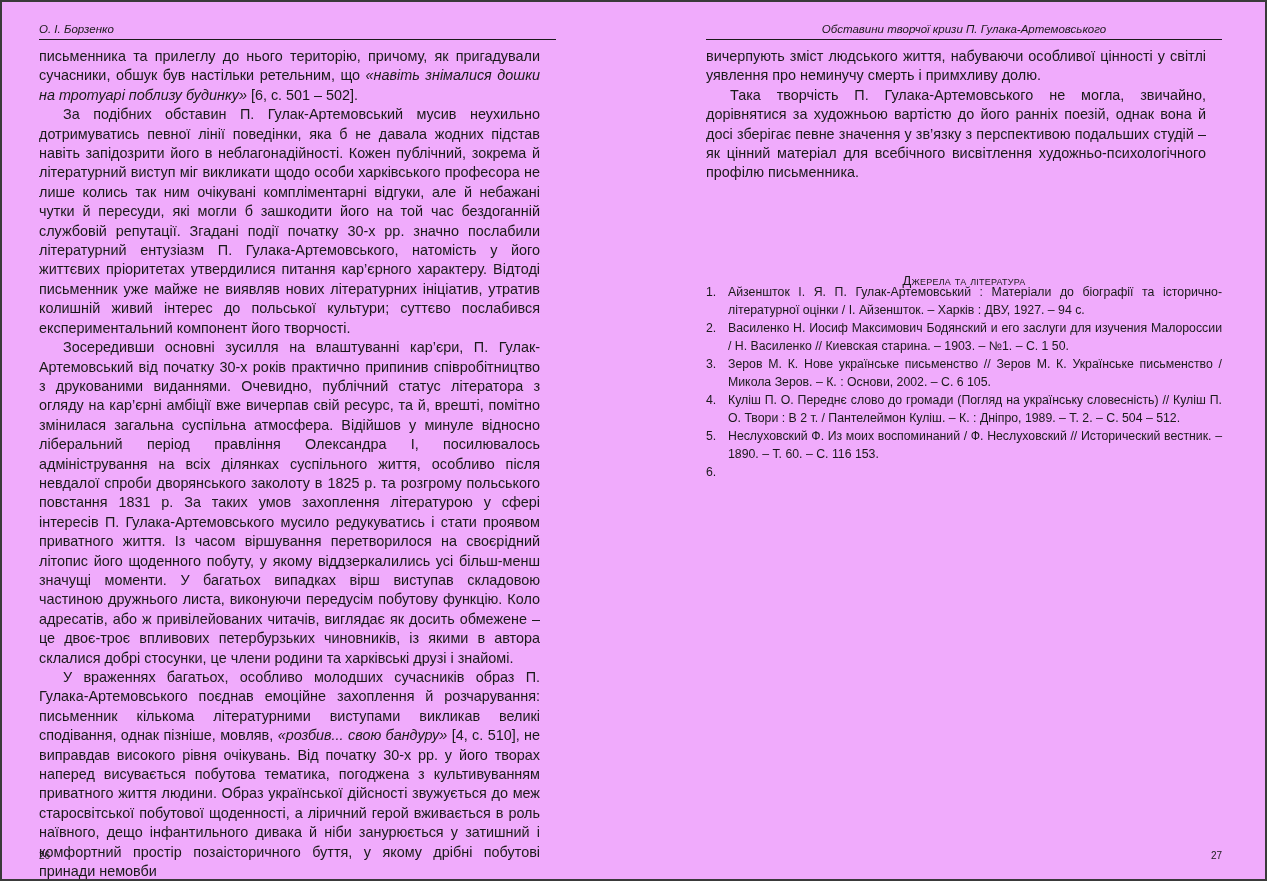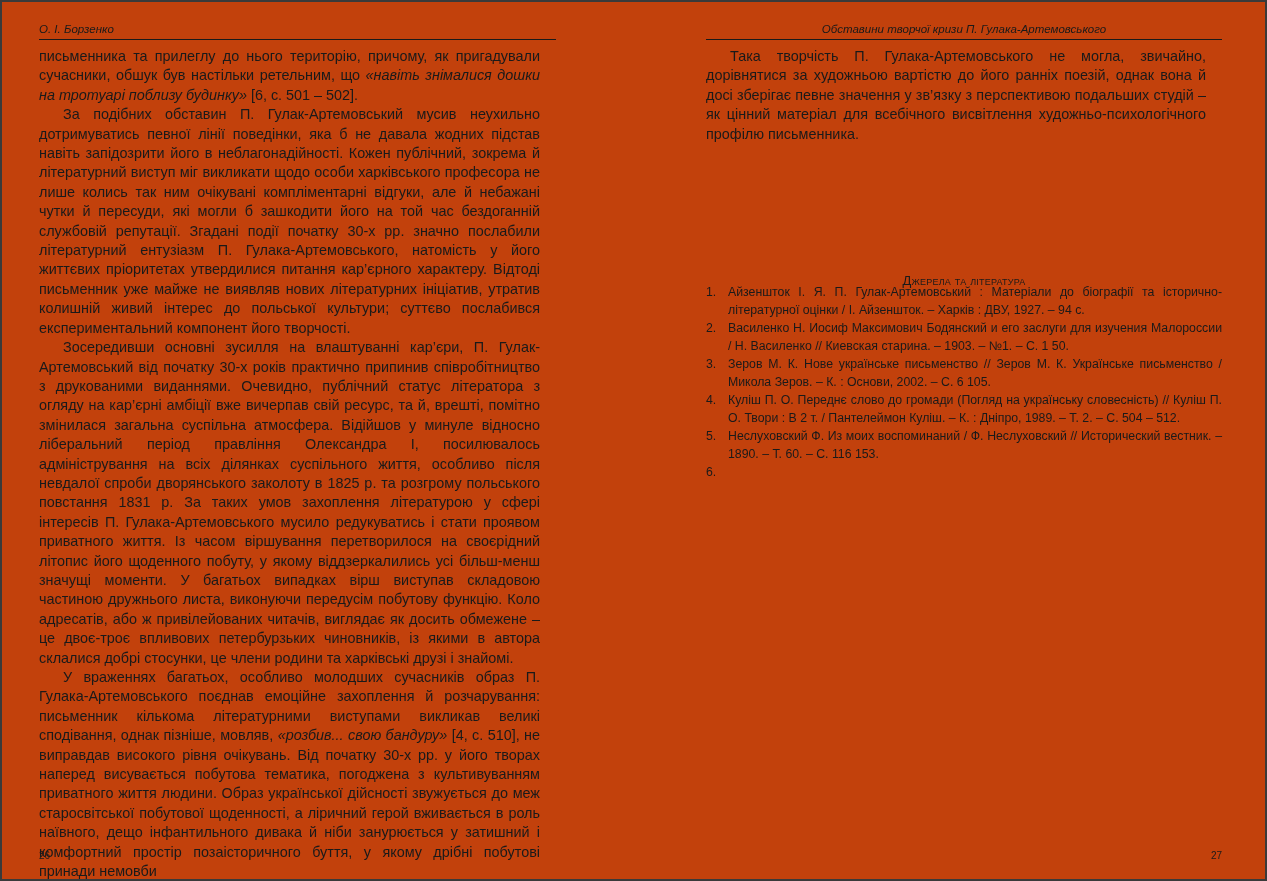--- a/index.html
+++ b/index.html
@@ -1,21 +1,21 @@
 <!DOCTYPE html>
 <html><head>
 <meta charset="utf-8">
 <style>
   html, body { margin: 0; padding: 0; background: #ffffff; }
   body { width: 1267px; height: 881px; overflow: hidden; }
   .spread {
     position: relative;
     width: 1263px; height: 877px;
     border: 2px solid #3a3a3a;
-    background: #c2410c;
+    background: #f0abfc;
     font-family: "Liberation Sans", sans-serif;
     color: #1a1a1a;
   }
   .page { position: absolute; top: 0; height: 877px; }
   .page.left { left: 37px; width: 517px; }
   .page.right { left: 704px; width: 516px; }
 
   .running-head {
     position: absolute; top: 20px; left: 0; right: 0;
     font-size: 11.5px; font-style: italic;
@@ -73,20 +73,21 @@
       <p><span>У враженнях багатьох, особливо молодших сучасників образ П. Гулака-Артемовського поєднав емоційне захоплення й розчарування: письменник кількома літературними виступами викликав великі сподівання, однак пізніше, мовляв, </span><em>«розбив... свою бандуру»</em><span> [4, с. 510], не виправдав високого рівня очікувань. Від початку 30-х рр. у його творах наперед висувається побутова тематика, погоджена з культивуванням приватного життя людини. Образ української дійсності звужується до меж старосвітської побутової щоденності, а ліричний герой вживається в роль наївного, дещо інфантильного дивака й ніби занурюється у затишний і комфортний простір позаісторичного буття, у якому дрібні побутові принади немовби</span></p>
     </div>
 
     <div class="page-number">26</div>
   </div>
 
   <div class="page right">
     <div class="running-head right-align">Обставини творчої кризи П. Гулака-Артемовського</div>
 
     <div class="body-text">
+      <p class="no-indent">вичерпують зміст людського життя, набуваючи особливої цінності у світлі уявлення про неминучу смерть і примхливу долю.</p>
       <p>Така творчість П. Гулака-Артемовського не могла, звичайно, дорівнятися за художньою вартістю до його ранніх поезій, однак вона й досі зберігає певне значення у зв’язку з перспективою подальших студій – як цінний матеріал для всебічного висвітлення художньо-психологічного профілю письменника.</p>
     </div>
 
     <div class="refs-title">Джерела та література</div>
 
     <ol class="refs-list">
       <li><span class="ref-num">1.</span><span>Айзеншток І. Я. П. Гулак-Артемовський : Матеріали до біографії та історично-літературної оцінки / І. Айзеншток. – Харків : ДВУ, 1927. – 94 с.</span></li>
       <li><span class="ref-num">2.</span><span>Василенко Н. Иосиф Максимович Бодянский и его заслуги для изучения Малороссии / Н. Василенко // Киевская старина. – 1903. – №1. – С. 1 50.</span></li>
       <li><span class="ref-num">3.</span><span>Зеров М. К. Нове українське письменство // Зеров М. К. Українське письменство / Микола Зеров. – К. : Основи, 2002. – С. 6 105.</span></li>
       <li><span class="ref-num">4.</span><span>Куліш П. О. Переднє слово до громади (Погляд на українську словесність) // Куліш П. О. Твори : В 2 т. / Пантелеймон Куліш. – К. : Дніпро, 1989. – Т. 2. – С. 504 – 512.</span></li>

